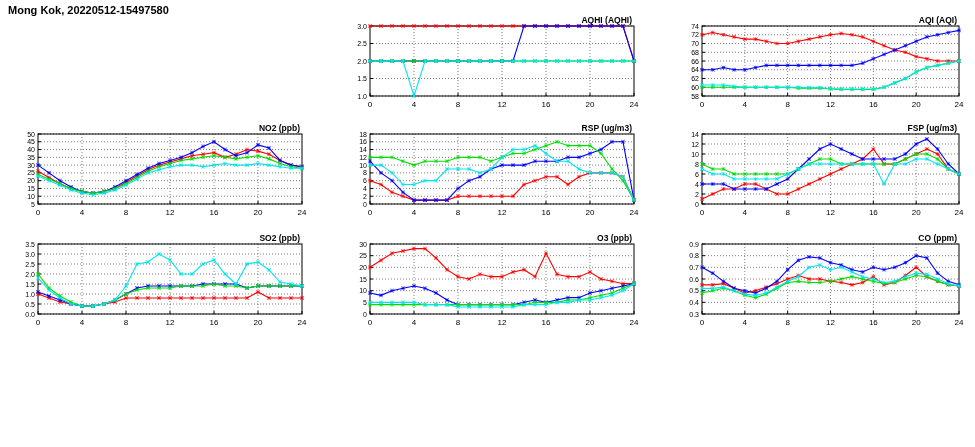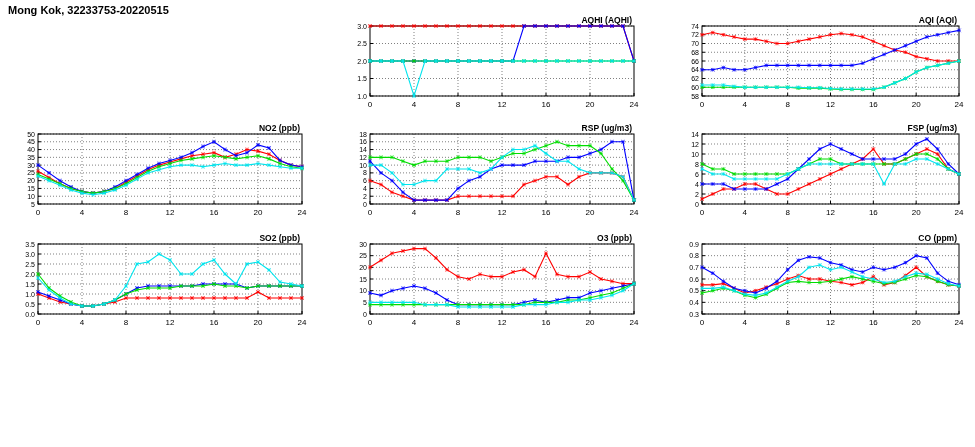--- a/index.html
+++ b/index.html
@@ -5,21 +5,21 @@
   html,body{margin:0;padding:0;background:#ffffff;}
   body{width:975px;height:447px;font-family:"Liberation Sans",sans-serif;position:relative;overflow:hidden;}
   #title{position:absolute;left:8px;top:4px;font-size:11px;font-weight:bold;color:#000;}
   .panel{position:absolute;}
   .panel svg{display:block;}
   text{font-family:"Liberation Sans",sans-serif;}
 </style>
 </head>
 <body>
 
-<div id="title">Mong Kok, 32233753-20220515</div>
+<div id="title">Mong Kok, 20220512-15497580</div>
 
 <div id="panels">
     <div class="panel" style="left: 340px; top: 14px; width: 300px; height: 100px;">
       <svg width="300" height="100">
         <line x1="30" x2="294" y1="82" y2="82" stroke="#000" stroke-width="0.5" stroke-dasharray="1,2"></line>
         <line x1="30" x2="294" y1="64.5" y2="64.5" stroke="#000" stroke-width="0.5" stroke-dasharray="1,2"></line>
         <line x1="30" x2="294" y1="47" y2="47" stroke="#000" stroke-width="0.5" stroke-dasharray="1,2"></line>
         <line x1="30" x2="294" y1="29.5" y2="29.5" stroke="#000" stroke-width="0.5" stroke-dasharray="1,2"></line>
         <line x1="30" x2="294" y1="12" y2="12" stroke="#000" stroke-width="0.5" stroke-dasharray="1,2"></line>
         <line y1="12" y2="82" x1="74" x2="74" stroke="#000" stroke-width="0.5" stroke-dasharray="1,2"></line>

